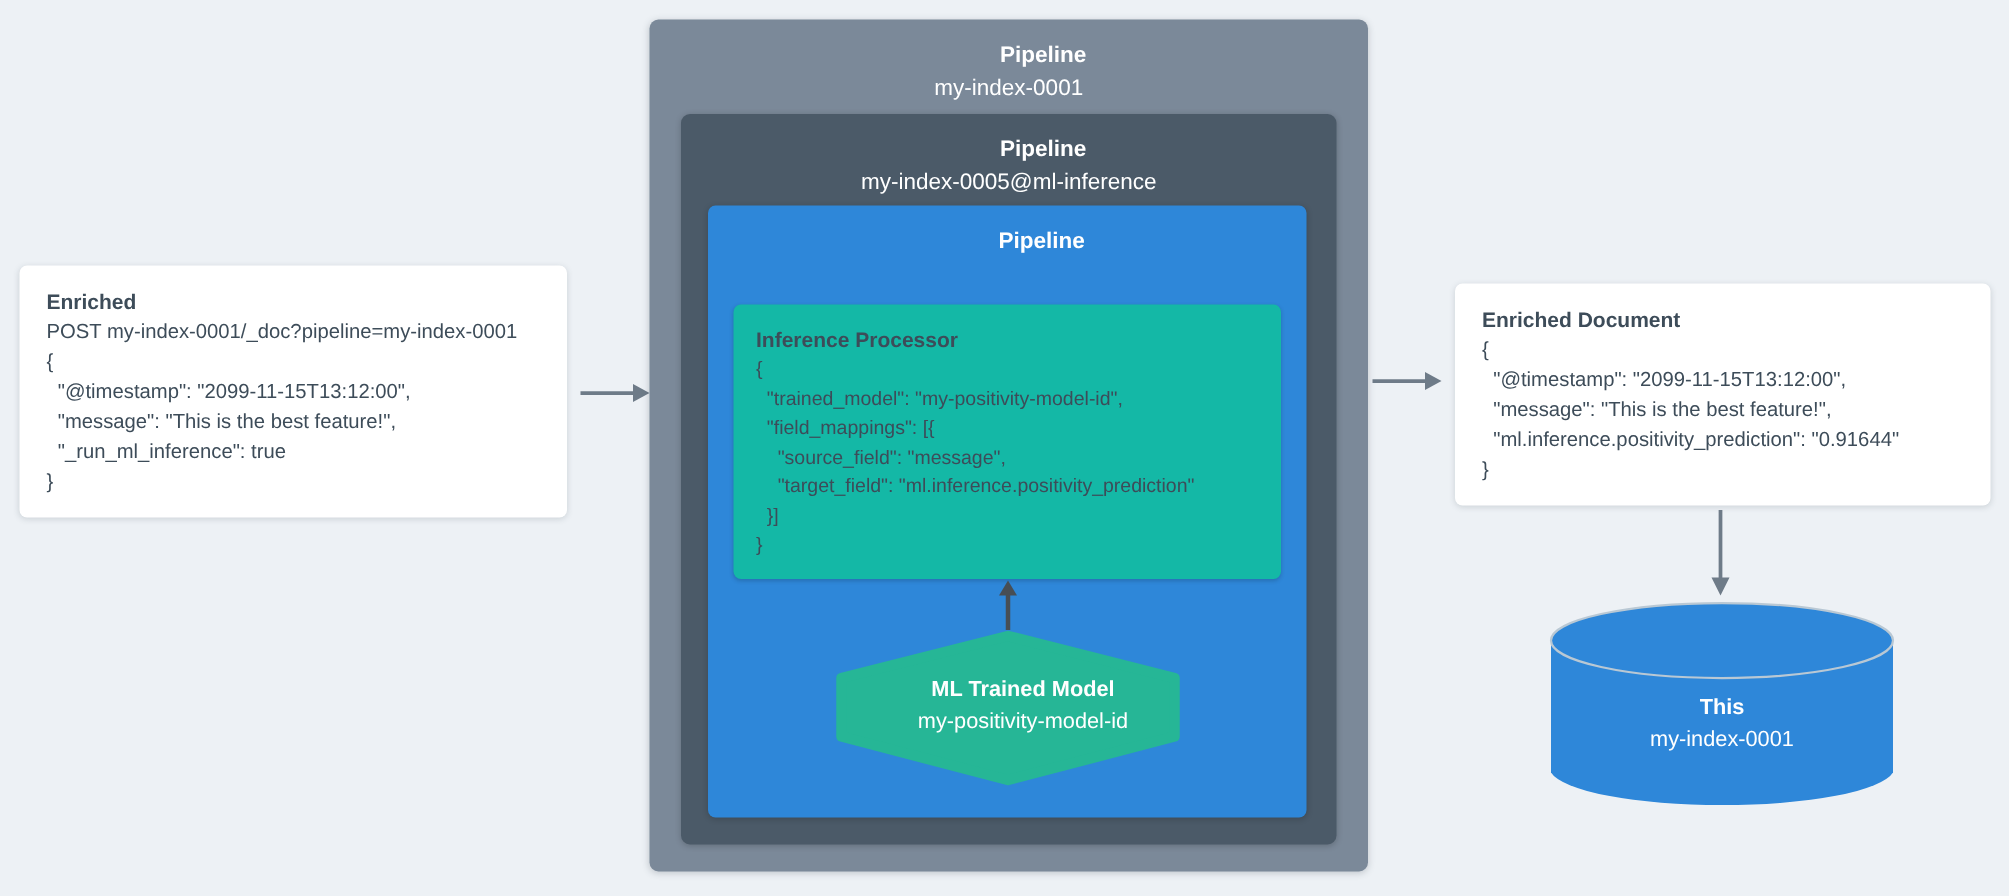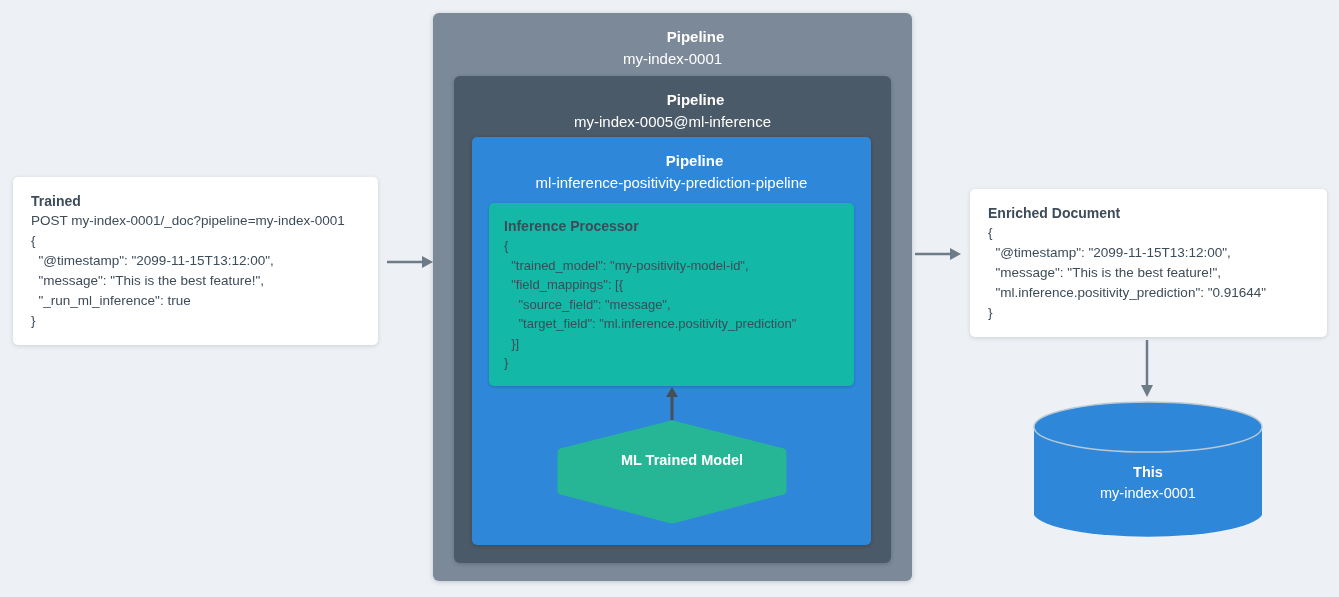--- a/index.html
+++ b/index.html
@@ -96,21 +96,21 @@
   .cylinder-label .cl-name  { font-size: 14.5px; line-height: 21px; }
 
   .arrow-svg { position: absolute; overflow: visible; }
 </style>
 </head>
 <body>
 
 <div class="stage">
 
   <div class="doc-card" style="left:13px; top:177px; width:365px; height:168px;">
-    <div class="card-title">Trained</div>
+    <div class="card-title">Enriched</div>
     <div class="code-line">POST my-index-0001/_doc?pipeline=my-index-0001</div>
     <div class="code-line">{</div>
     <div class="code-line">  "@timestamp": "2099-11-15T13:12:00",</div>
     <div class="code-line">  "message": "This is the best feature!",</div>
     <div class="code-line">  "_run_ml_inference": true</div>
     <div class="code-line">}</div>
   </div>
 
   <svg class="arrow-svg" style="left:386px; top:252px;" width="48" height="20">
     <line x1="1" y1="10" x2="37" y2="10" stroke="#6e7b88" stroke-width="2.5"></line>
@@ -125,21 +125,20 @@
 
     <div class="mid-pipeline">
       <div class="box-header">
         <div class="box-kind">Pipeline</div>
         <div class="box-name">my-index-0005@ml-inference</div>
       </div>
 
       <div class="blue-pipeline">
         <div class="box-header">
           <div class="box-kind">Pipeline</div>
-          <div class="box-name">ml-inference-positivity-prediction-pipeline</div>
         </div>
 
         <div class="processor">
           <div class="card-title">Inference Processor</div>
           <div class="code-line">{</div>
           <div class="code-line">  "trained_model": "my-positivity-model-id",</div>
           <div class="code-line">  "field_mappings": [{</div>
           <div class="code-line">    "source_field": "message",</div>
           <div class="code-line">    "target_field": "ml.inference.positivity_prediction"</div>
           <div class="code-line">  }]</div>
@@ -153,20 +152,21 @@
     <line x1="10" y1="33" x2="10" y2="8" stroke="#474e55" stroke-width="3"></line>
     <polygon points="4,10 10,0 16,10" fill="#474e55"></polygon>
   </svg>
 
   <div class="hexagon-wrap">
     <svg width="230" height="104">
       <polygon points="115,4 226,32 226,71 115,100 4,71 4,32" fill="#26b696" stroke="#26b696" stroke-width="7" stroke-linejoin="round"></polygon>
     </svg>
     <div class="hexagon-label">
       <div class="hl-title">ML Trained Model</div>
+      <div class="hl-name">my-positivity-model-id</div>
     </div>
   </div>
 
   <svg class="arrow-svg" style="left:914px; top:244px;" width="48" height="20">
     <line x1="1" y1="10" x2="37" y2="10" stroke="#6e7b88" stroke-width="2.5"></line>
     <polygon points="36,4 47,10 36,16" fill="#6e7b88"></polygon>
   </svg>
 
   <div class="doc-card" style="left:970px; top:189px; width:357px; height:148px;">
     <div class="card-title">Enriched Document</div>

